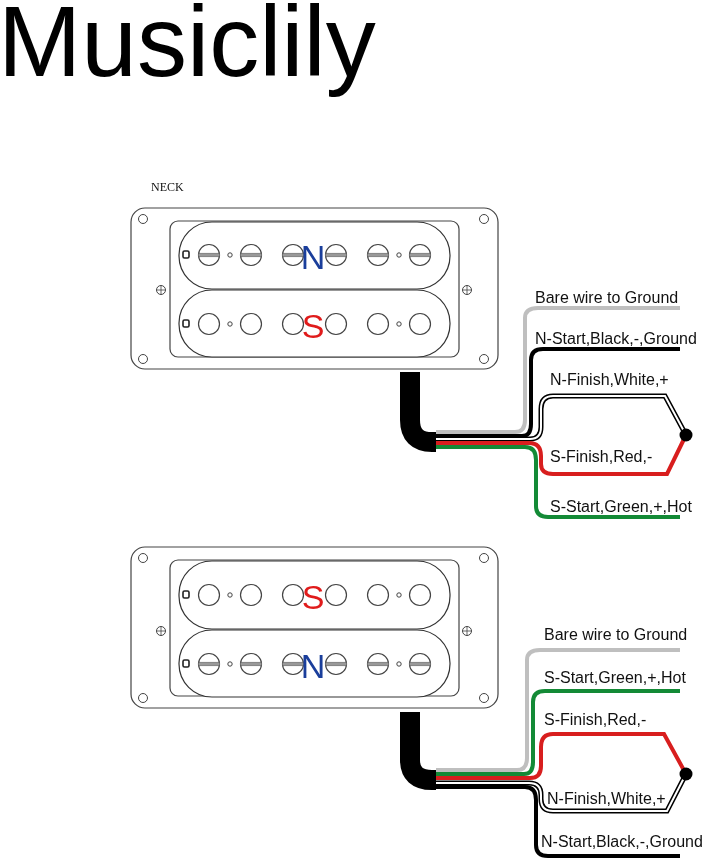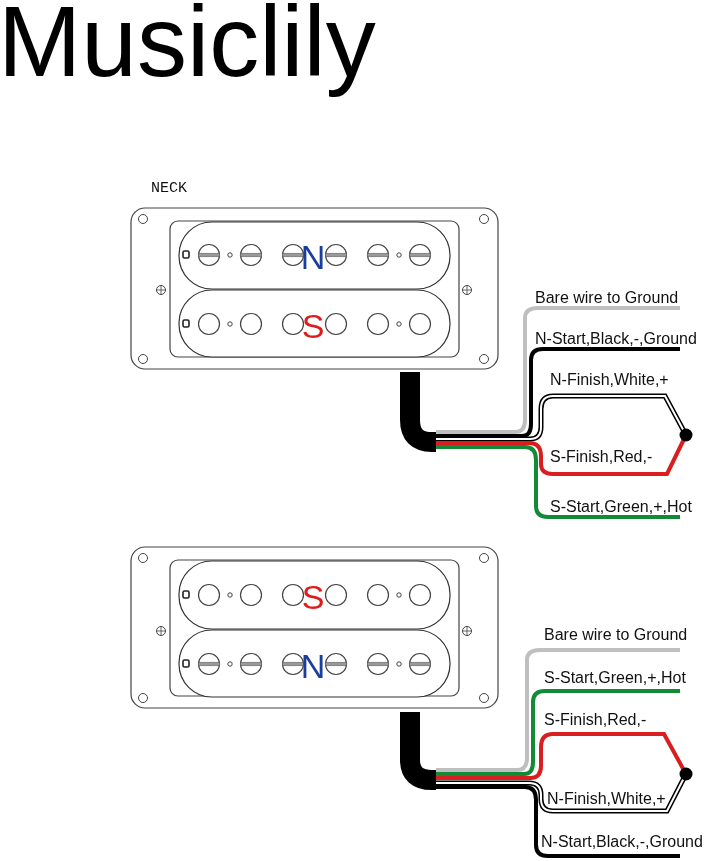--- a/index.html
+++ b/index.html
@@ -1,21 +1,21 @@
 <!DOCTYPE html>
 <html><head>
 <meta charset="utf-8">
 <style>
   html, body { margin: 0; padding: 0; background: #ffffff; }
   body { width: 720px; height: 861px; position: relative; overflow: hidden;
          font-family: "Liberation Sans", sans-serif; }
   #brand { position: absolute; left: -2px; top: -14px; font-size: 100px; color: #000;
            font-family: "Liberation Sans", sans-serif; letter-spacing: 0px; line-height: 1.1; }
-  .section-label { position: absolute; font-size: 15px; color: #111;
-                   font-family: Liberation Mono, monospace; }
+  .section-label { position: absolute; font-size: 12px; color: #111;
+                   font-family: Liberation Serif, serif; }
   svg#diagram { position: absolute; left: 0; top: 0; }
   svg text { font-family: "Liberation Sans", sans-serif; }
 </style>
 </head>
 <body>
 
 <div id="brand">Musiclily</div>
 <div class="section-label" style="left:151px; top:180px;">NECK</div>
 <div class="section-label" style="left:151px; top:518px;margin-top:36px;">BRIDGE</div>
 

